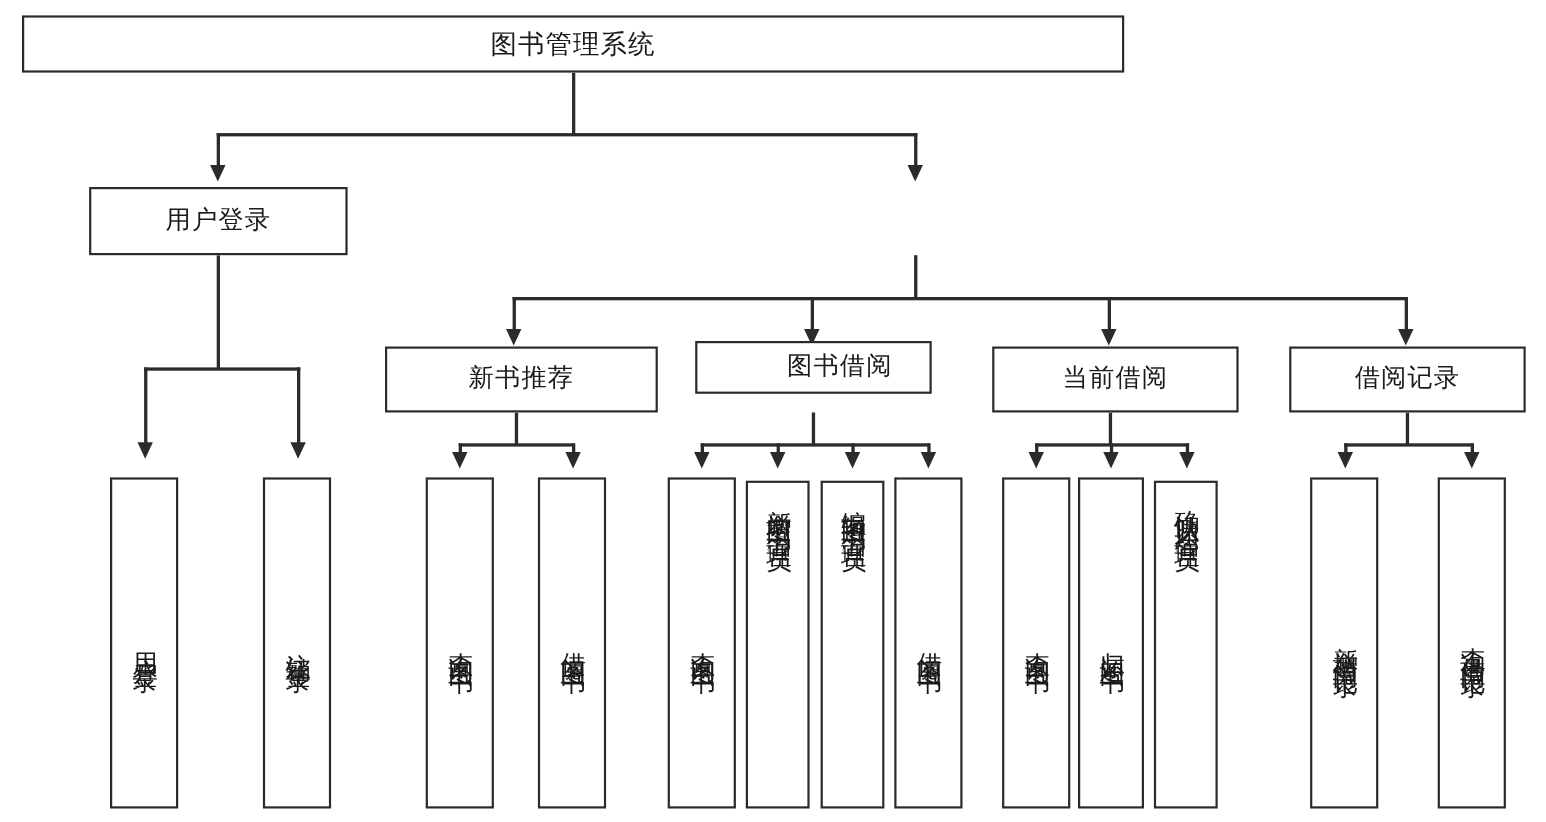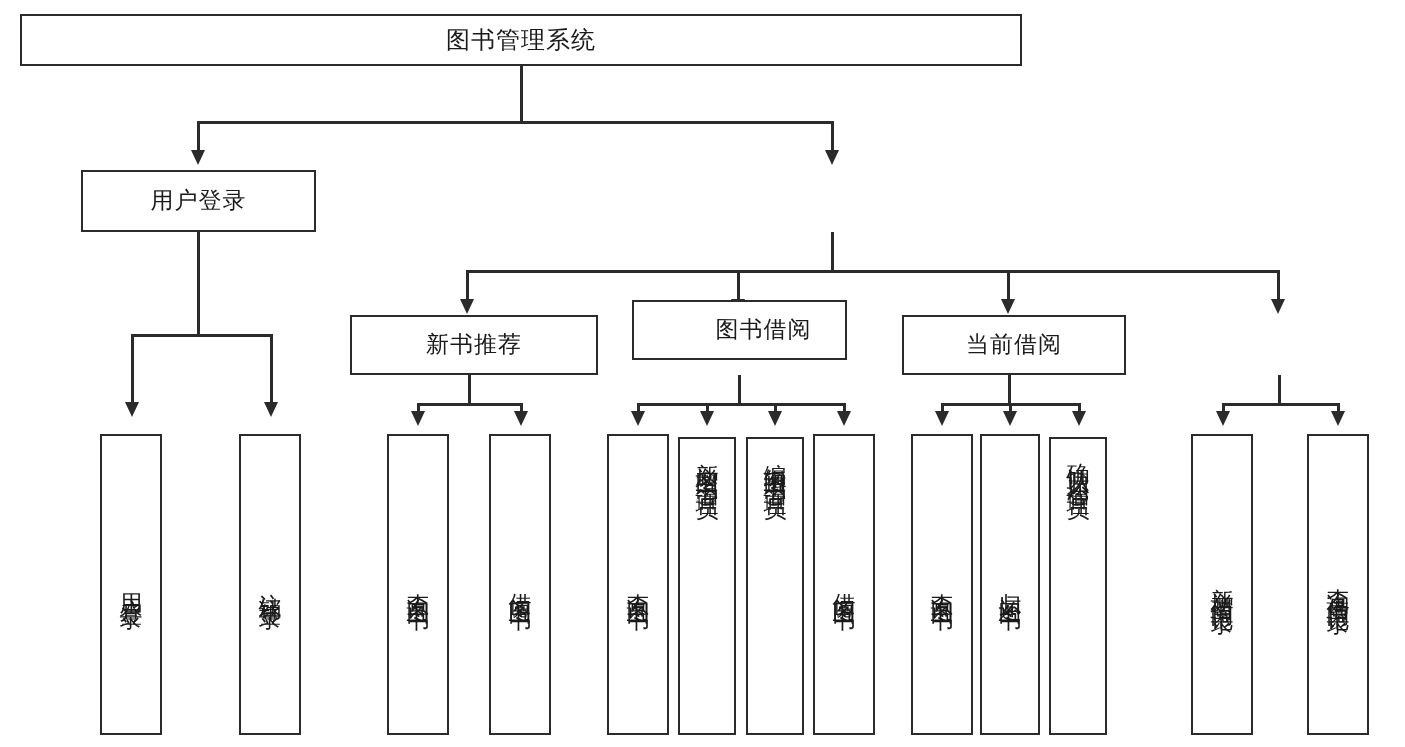--- a/index.html
+++ b/index.html
@@ -120,25 +120,28 @@
 
   <div class="ln v" style="left:1007px;top:270px;height:32px;"></div>
   <div class="arrow" style="left:1001px;top:299px;"></div>
 
   <div class="ln v" style="left:1277px;top:270px;height:32px;"></div>
   <div class="arrow" style="left:1271px;top:299px;"></div>
 
   <div class="node h-node" style="left:350px;top:315px;width:248px;height:60px;">
     <span class="lbl">新书推荐</span>
   </div>
-  <div class="node h-node" style="left:632px;top:300px;width:215px;height:60px;padding-left:48px;">
+  <div class="node h-node" style="left:632px;top:310px;width:215px;height:48px;padding-left:48px;">
     <span class="lbl">图书借阅</span>
   </div>
   <div class="node h-node" style="left:902px;top:315px;width:224px;height:60px;">
     <span class="lbl">当前借阅</span>
+  </div>
+  <div class="node h-node" style="left:1172px;top:315px;width:215px;height:60px;">
+    <span class="lbl">借阅记录</span>
   </div>
 
   <div class="ln v" style="left:468px;top:375px;height:30px;"></div>
   <div class="ln h" style="left:417px;top:403px;width:105px;"></div>
   <div class="ln v" style="left:417px;top:403px;height:12px;"></div>
   <div class="arrow" style="left:411px;top:411px;"></div>
   <div class="ln v" style="left:520px;top:403px;height:12px;"></div>
   <div class="arrow" style="left:514px;top:411px;"></div>
 
   <div class="ln v" style="left:738px;top:375px;height:30px;"></div>

